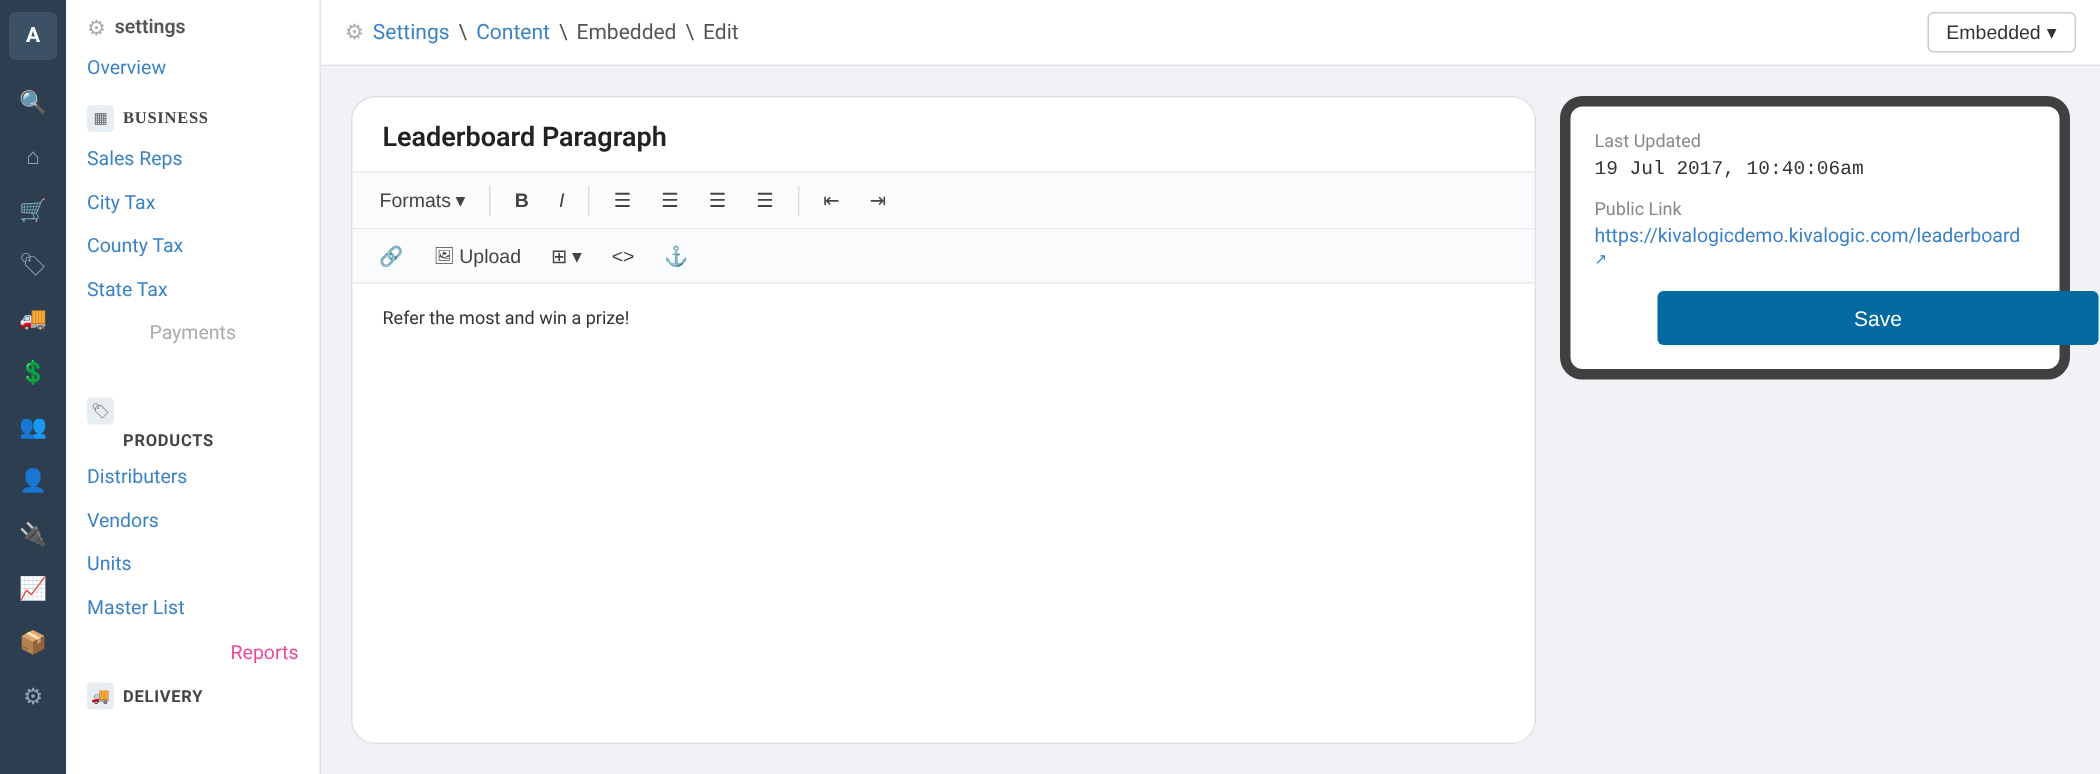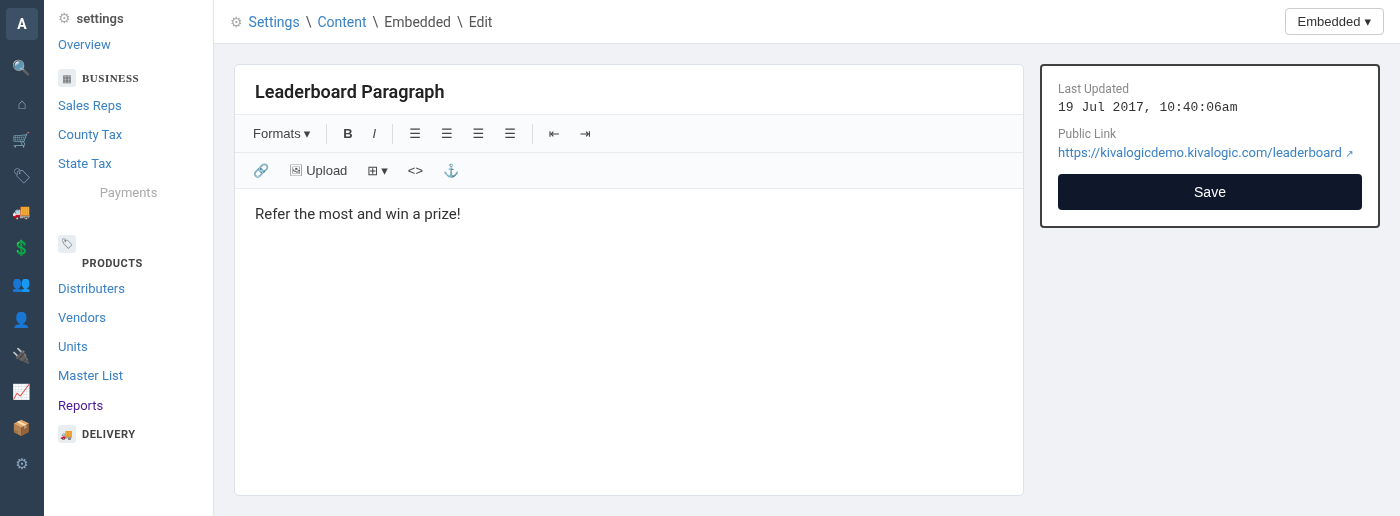--- a/index.html
+++ b/index.html
@@ -115,21 +115,21 @@
       display: flex;
       gap: 16px;
       overflow: hidden;
     }
 
     
     .editor-panel {
       flex: 1;
       background: #fff;
       border: 1px solid #dde2e8;
-      border-radius: 5px;
+      border-radius: 16px;
       display: flex;
       flex-direction: column;
       overflow: hidden;
     }
     .editor-title {
       padding: 16px 20px 12px;
       font-size: 18px;
       font-weight: 600;
       color: #222;
     }
@@ -152,35 +152,35 @@
       font-size: 13px;
       color: #444;
       display: flex; align-items: center; gap: 3px;
     }
     .toolbar-btn.formats { font-size: 13px; text-align: center; }
     .toolbar-separator { width: 1px; height: 20px; background: #ddd; margin: 0 4px; }
     .editor-body {
       flex: 1;
       padding: 16px 20px;
       color: #333;
-      font-size: 15px;
+      font-size: 12px;
     }
 
     
     .side-panel {
       width: 340px;
       display: flex;
       flex-direction: column;
       gap: 16px;
       flex-shrink: 0;
     }
     .info-card {
       background: #fff;
-      border: 2px solid #404040;
-      border-radius: 4px;
+      border: 7px solid #404040;
+      border-radius: 15px;
       padding: 16px;
     }
     .info-card .label {
       font-size: 12px;
       color: #888;
       margin-bottom: 4px;
     }
     .info-card .value {
       font-size: 13px;
       color: #333;
@@ -192,28 +192,29 @@
       color: #888;
       margin-bottom: 4px;
     }
     .info-card .public-link a {
       color: #3b82c4;
       text-decoration: none;
       font-size: 13px;
     }
     .save-btn {
       width: 100%;
-      background: #0f172a;
+      background: #0369a1;
       color: #fff;
       border: none;
       border-radius: 4px;
       padding: 10px;
       font-size: 14px;
       cursor: pointer;
       margin-top: 14px;
+      margin-left: 42px;
     }
   </style>
 </head>
 <body>
 
 <div class="icon-sidebar">
   <div class="logo">A</div>
   <div class="nav-icon">🔍</div>
   <div class="nav-icon">⌂</div>
   <div class="nav-icon">🛒</div>
@@ -233,35 +234,36 @@
     <span style="color:#aaa; font-size:14px;">⚙</span>
     <span style="font-weight:600; color:#555; font-size:13px;">settings</span>
   </div>
   <div class="nav-item">Overview</div>
 
   <div class="nav-section-header">
     <div class="nav-section-icon">▦</div>
     <span class="nav-section-title" style="padding:0;font-family:Liberation Serif, serif;">BUSINESS</span>
   </div>
   <div class="nav-item">Sales Reps</div>
+  <div class="nav-item">City Tax</div>
   <div class="nav-item">County Tax</div>
   <div class="nav-item">State Tax</div>
   <div class="nav-item" style="color:#aaa;text-align:center;">Payments</div>
 
   <div class="nav-section-header">
     <div class="nav-section-icon">🏷</div>
     <span class="nav-section-title" style="padding:0;margin-top:40px;">PRODUCTS</span>
   </div>
   <div class="nav-item">Distributers</div>
   <div class="nav-item">Vendors</div>
   <div class="nav-item">Units</div>
   <div class="nav-item">Master List</div>
 
   <div class="section-divider">
-    <div class="nav-item" style="padding:0; color:#4c1d95;">Reports</div>
+    <div class="nav-item" style="padding:0; color:#ec4899;text-align:right;">Reports</div>
   </div>
 
   <div class="nav-section-header">
     <div class="nav-section-icon">🚚</div>
     <span class="nav-section-title" style="padding:0;">DELIVERY</span>
   </div>
 </div>
 
 <div class="main-content">
 

